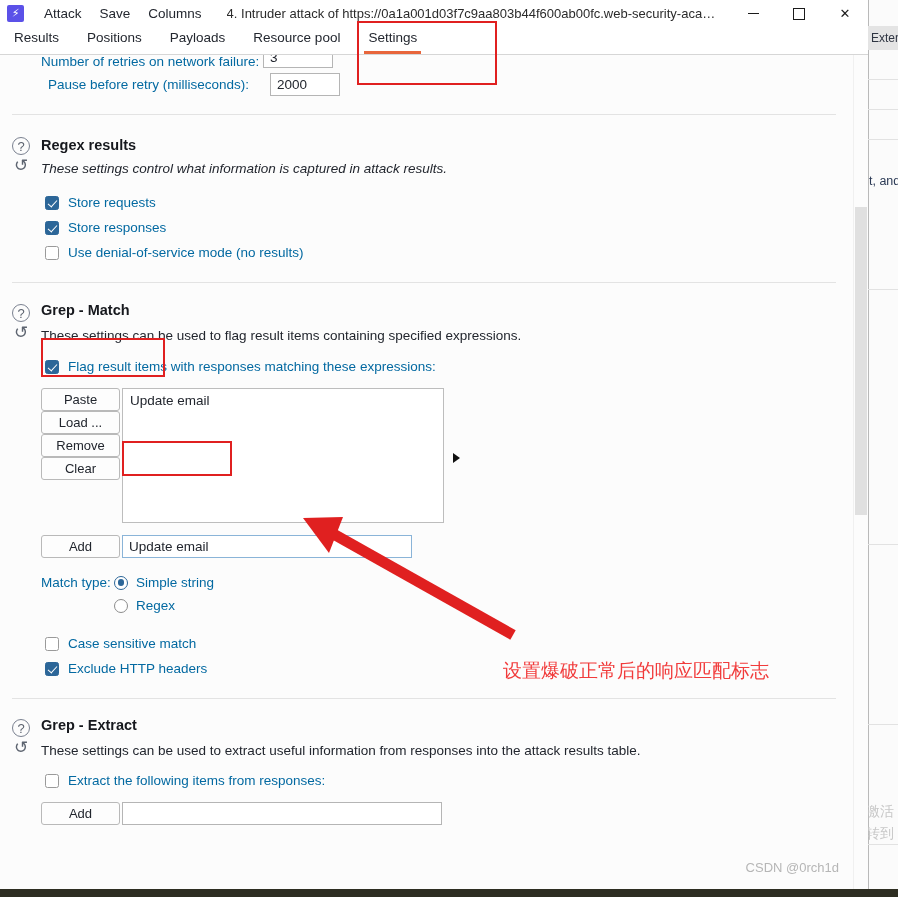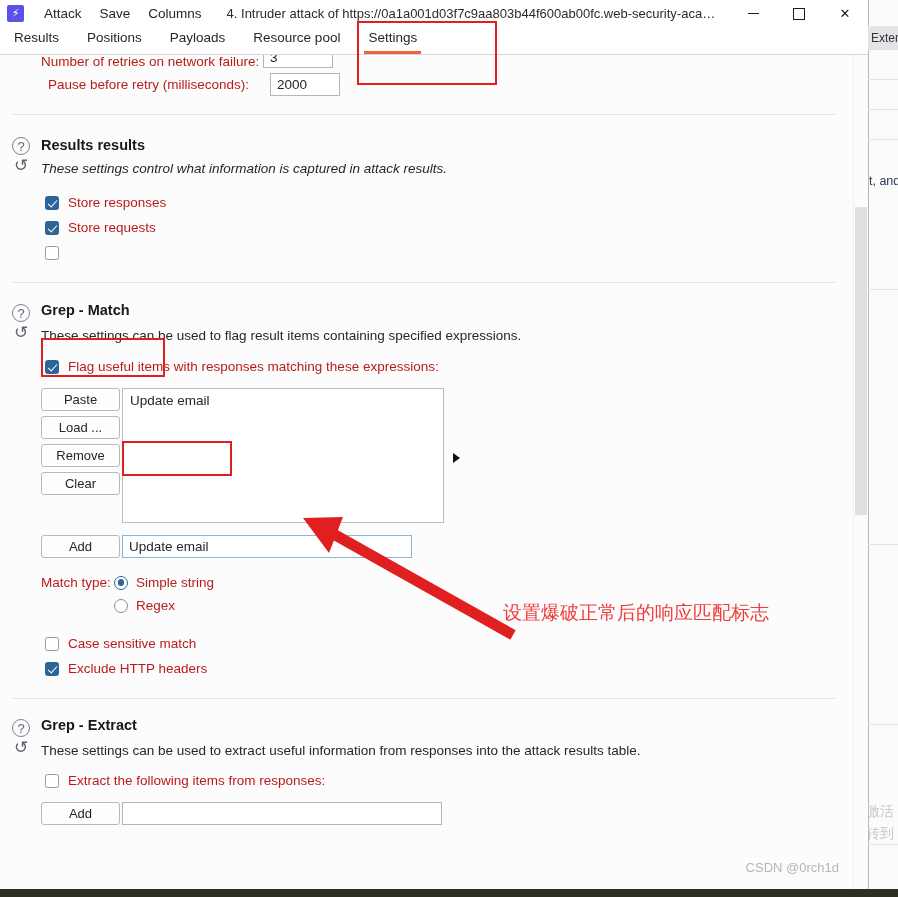--- a/index.html
+++ b/index.html
@@ -200,21 +200,21 @@
     border-radius: 0;
   }
 
   
   .row {
     display: flex;
     align-items: center;
     padding-left: 41px;
     white-space: nowrap;
   }
-  .lbl { font-size: 13.5px; color: #b91c1c; }
+  .lbl { font-size: 13.5px; color: #0369a1; }
   .lbl-dim { font-size: 13.5px; color: #a9a9a9; }
 
   .txtinput {
     border: 1px solid #b5b5b5;
     background: #ffffff;
     font-size: 13.5px;
     color: #22262e;
     padding: 3px 6px;
     box-sizing: border-box;
     font-family: "Liberation Sans", sans-serif;
@@ -462,57 +462,58 @@
         <div class="row" style="height:32px;padding-left:48px;">
           <div class="lbl" style="width:222px;">Pause before retry (milliseconds):</div>
           <input class="txtinput" style="width: 70px; height: 23px;" value="2000">
         </div>
 
         <div class="divider" style="margin-top:14px;"></div>
 
         <div class="section" style="margin-top:21px;">
           <div class="help-icon" style="top:1px;">?</div>
           <div class="reset-icon" style="top:21px;">↺</div>
-          <div class="sec-title">Results results</div>
+          <div class="sec-title">Regex results</div>
           <div class="sec-desc" style="margin-top:7px;font-style:italic;">These settings control what information is captured in attack results.</div>
         </div>
 
         <div style="padding-left:45px; margin-top:14px;">
           <div class="cbrow" style="height:25px;">
             <span class="cb checked"></span>
-            <span class="lbl">Store responses</span>
+            <span class="lbl">Store requests</span>
           </div>
           <div class="cbrow" style="height:25px;">
             <span class="cb checked"></span>
-            <span class="lbl">Store requests</span>
+            <span class="lbl">Store responses</span>
           </div>
           <div class="cbrow" style="height:25px;">
             <span class="cb"></span>
+            <span class="lbl">Use denial-of-service mode (no results)</span>
           </div>
         </div>
 
         <div class="divider" style="margin-top:17px;"></div>
 
         <div class="section" style="margin-top:18px;">
           <div class="help-icon" style="top:3px;">?</div>
           <div class="reset-icon" style="top:23px;">↺</div>
           <div class="sec-title">Grep - Match</div>
           <div class="sec-desc" style="margin-top:9px;">These settings can be used to flag result items containing specified expressions.</div>
         </div>
 
         <div style="padding-left:45px; margin-top:16px;">
           <div class="cbrow">
             <span class="cb checked"></span>
-            <span class="lbl">Flag useful items with responses matching these expressions:</span>
+            <span class="lbl">Flag result items with responses matching these expressions:</span>
           </div>
         </div>
 
         <div style="position:relative; padding-left:41px; margin-top:14px;">
           <div style="display:flex; align-items:flex-start;">
-            <div style="display:flex; flex-direction:column; gap:5px; width:79px;">
+            <div style="display:flex; flex-direction:column; width:79px;">
               <div class="pbtn">Paste</div>
               <div class="pbtn">Load ...</div>
               <div class="pbtn">Remove</div>
               <div class="pbtn">Clear</div>
             </div>
             <div class="listbox" style="width:322px; height:135px; margin-left:2px;">
               <div class="listitem">Update email</div>
             </div>
             <div style="position:relative; width:24px; height:135px;">
               <div class="expander" style="left:9px; top:65px;"></div>
@@ -585,17 +586,17 @@
 
   <div class="ann-box" style="left:357px; top:21px; width:140px; height:64px;"></div>
   <div class="ann-box" style="left:41px; top:338px; width:124px; height:39px;"></div>
   <div class="ann-box" style="left:122px; top:441px; width:110px; height:35px;"></div>
 
   <svg class="ann-arrow" style="left:295px; top:505px;" width="230" height="140" viewBox="0 0 230 140">
     <line x1="218" y1="130" x2="26" y2="22" stroke="#e02020" stroke-width="11" stroke-linecap="butt"></line>
     <polygon points="8,13 48,12 34,48" fill="#e02020"></polygon>
   </svg>
 
-  <div class="ann-text" style="left:503px; top:600px;">设置爆破正常后的响应匹配标志</div>
+  <div class="ann-text" style="left:503px; top:658px;">设置爆破正常后的响应匹配标志</div>
 
   <div class="watermark">CSDN @0rch1d</div>
   <div class="bottombar"></div>
 </div>
 
 </body></html>

